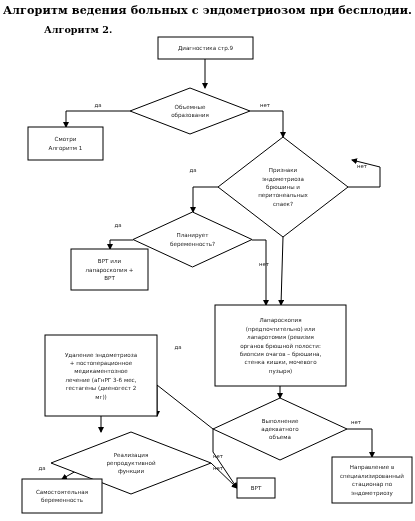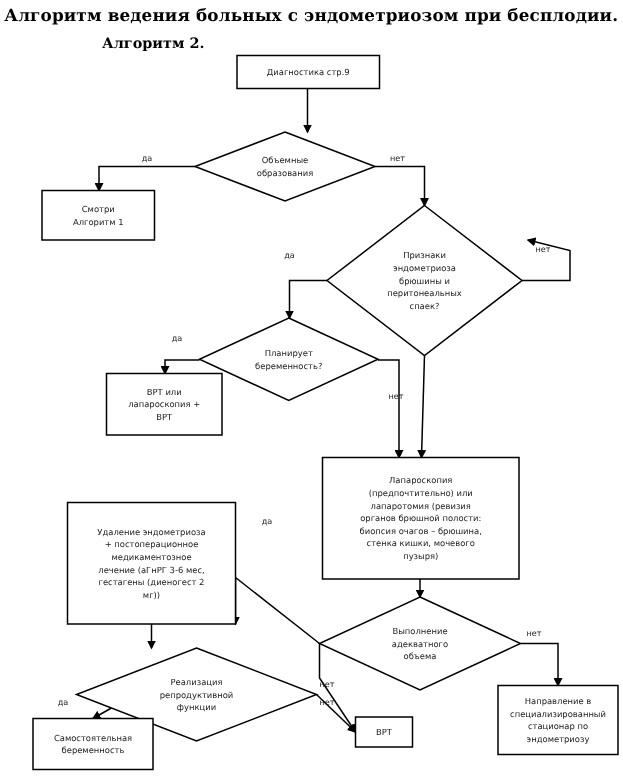--- a/index.html
+++ b/index.html
@@ -9,21 +9,21 @@
     color:#000;overflow:hidden;position:relative;
   }
   #page-title{
     position:absolute;left:0;top:3px;width:415px;text-align:center;
     font-family:"DejaVu Serif","Liberation Serif",serif;
     font-weight:bold;font-size:11.2px;letter-spacing:.1px;
   }
   #algo-label{
     position:absolute;left:44px;top:24px;
     font-family:"DejaVu Serif","Liberation Serif",serif;
-    font-weight:bold;font-size:9.6px;margin-left:24px;
+    font-weight:bold;font-size:9.6px;
   }
   svg#flow{position:absolute;left:0;top:0;width:415px;height:521px;}
   .nodeShape{fill:#ffffff;stroke:#000000;stroke-width:1;}
   .nodeText{font-family:"DejaVu Sans","Liberation Sans",sans-serif;
     font-size:5.6px;fill:#1a1a1a;text-anchor:middle;}
   .edgeLine{stroke:#000000;stroke-width:1;fill:none;}
   .edgeLabel{font-family:"DejaVu Sans","Liberation Sans",sans-serif;
     font-size:5.4px;fill:#1a1a1a;text-anchor:middle;}
 </style>
 </head>

